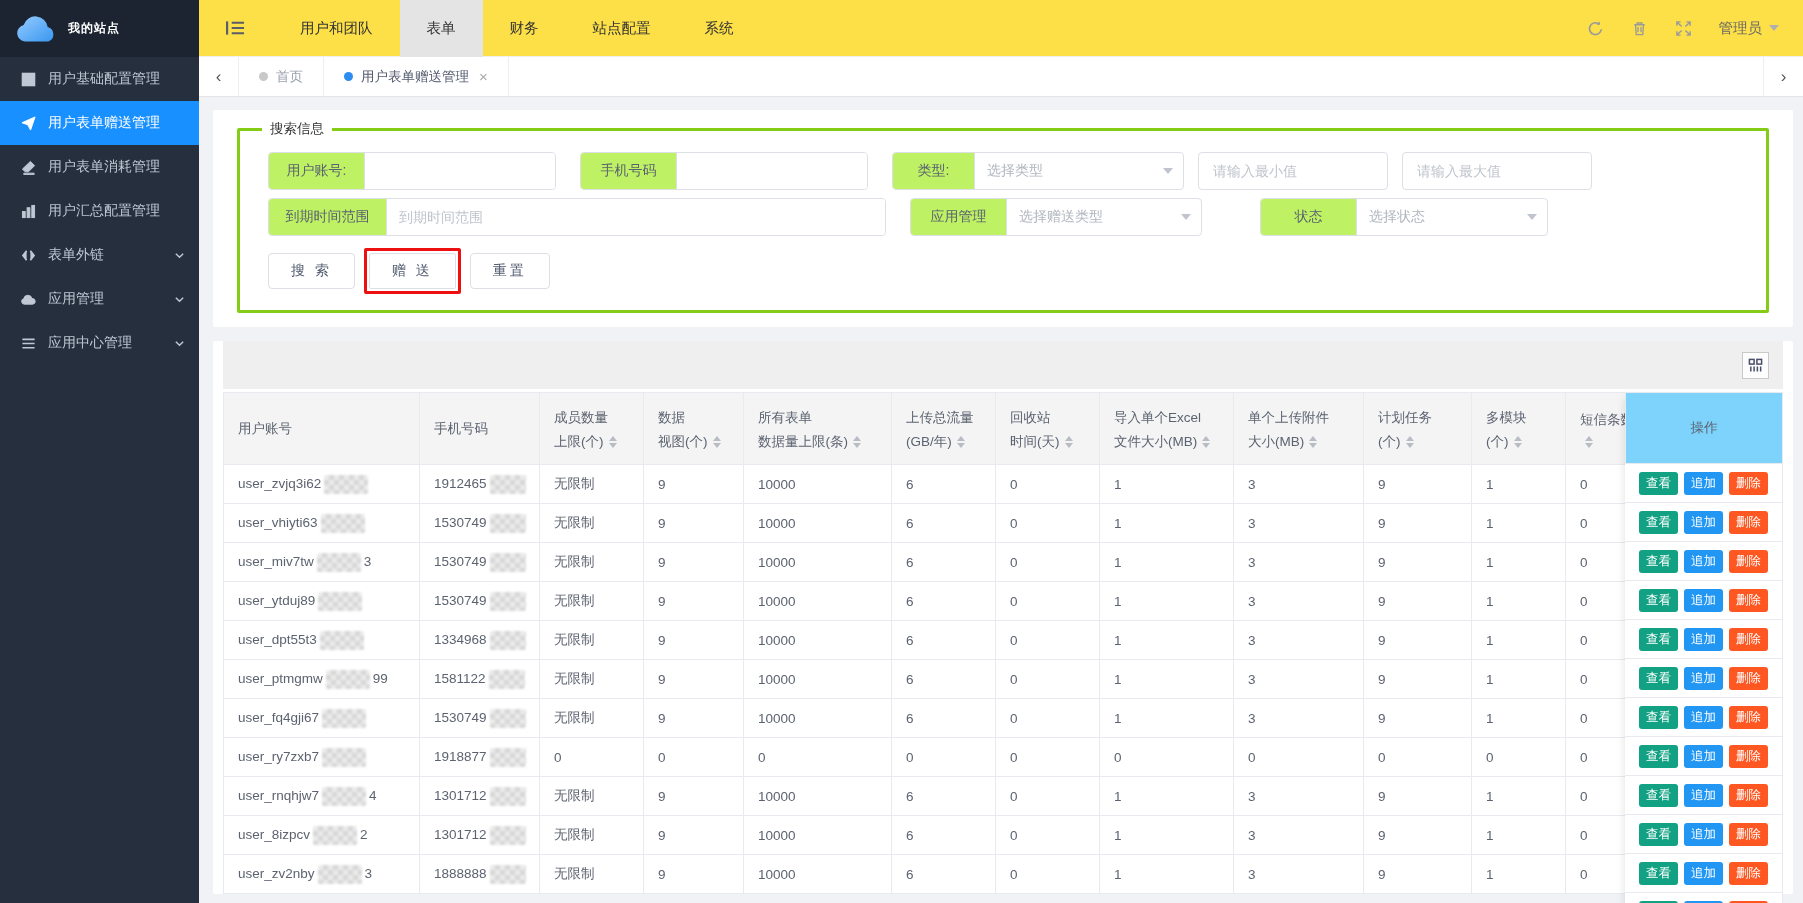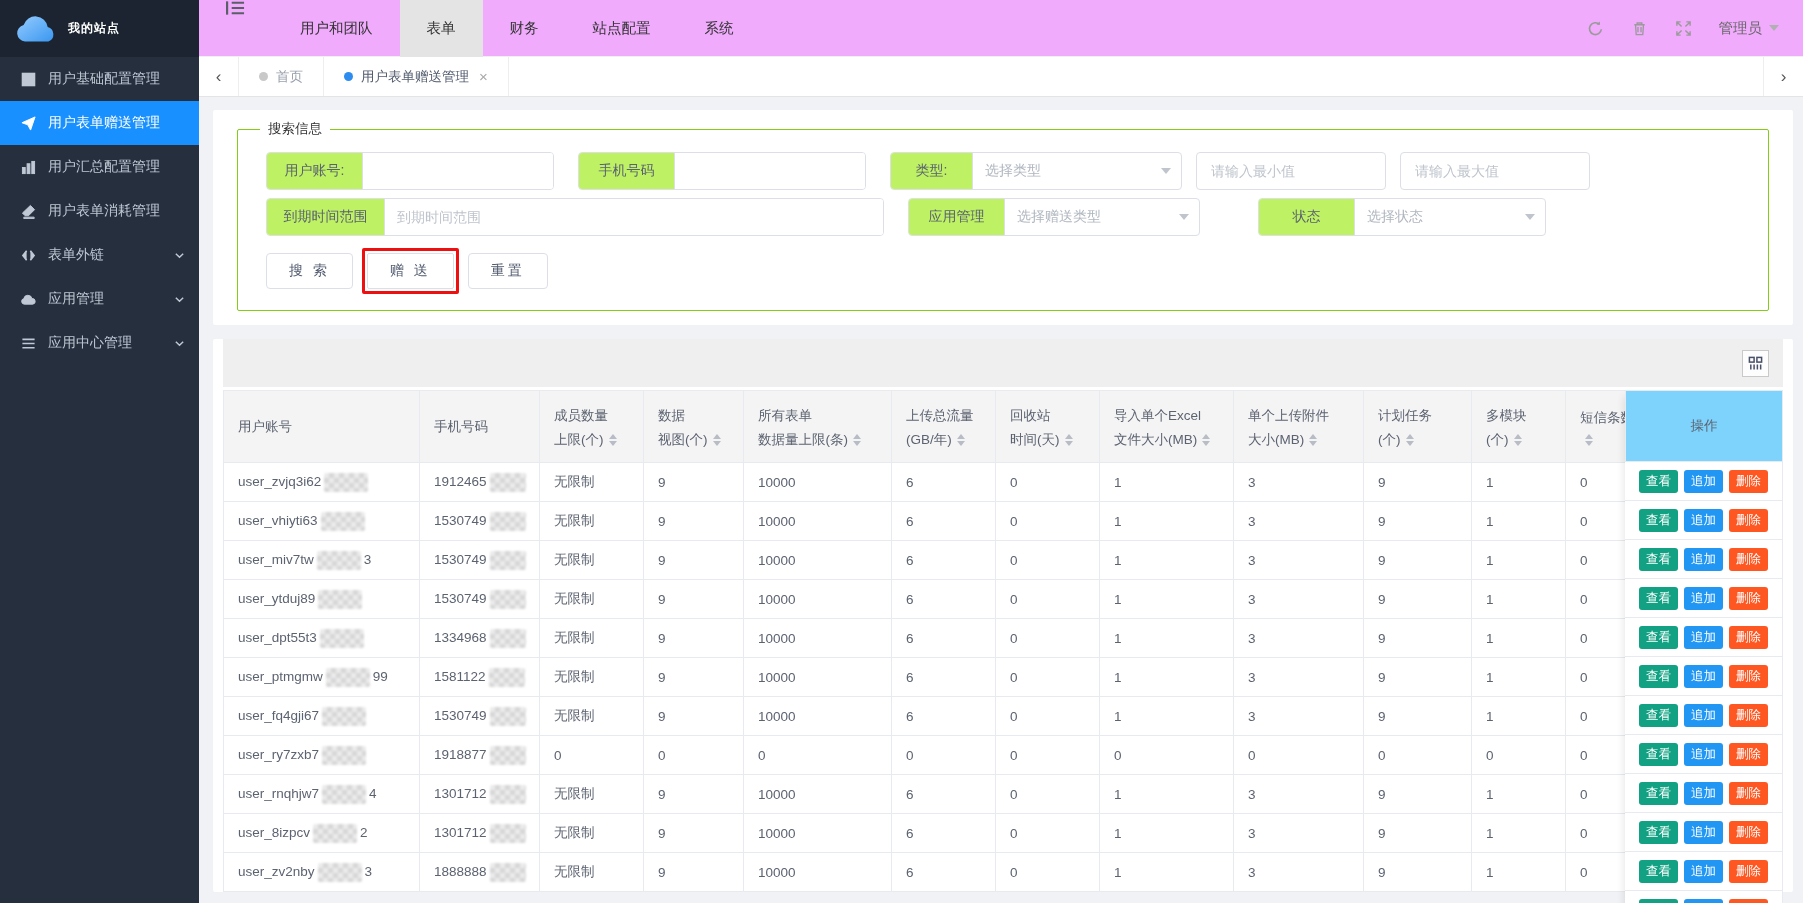--- a/index.html
+++ b/index.html
@@ -17,21 +17,21 @@
   .mi-icon { width:17px; height:17px; margin-right:11px; display:inline-flex; align-items:center; justify-content:center; }
   .mi-icon svg { width:15px; height:15px; fill:currentColor; stroke:currentColor; }
   .mi-label { flex:1; white-space:nowrap; }
   .mi-chevron { margin-left:auto; display:inline-flex; }
   .mi-chevron svg { width:11px; height:11px; fill:none; stroke:currentColor; stroke-width:1.6; }
 
   
   .main { flex:1; display:flex; flex-direction:column; min-width:0; }
 
   
-  .topbar { height:57px; background:#f0abfc; display:flex; border-bottom:1px solid #f0f0f0; }
+  .topbar { height:57px; background:#fde047; display:flex; align-items:center; border-bottom:1px solid #f0f0f0; }
   .collapse-btn { margin:0 28px 0 27px; display:inline-flex; cursor:pointer; }
   .collapse-btn svg { width:19px; height:16px; stroke:#5a5e66; }
   .topnav { display:flex; height:57px; }
   .nav-item { height:57px; display:flex; align-items:center; padding:0 27px; font-size:14.5px; color:#333; cursor:pointer; }
   .nav-item.active { background:#e4e4e4; }
   .topbar-right { margin-left:auto; display:flex; align-items:center; gap:27px; padding-right:24px; }
   .tb-icon { display:inline-flex; cursor:pointer; }
   .tb-icon svg { width:17px; height:17px; stroke:#9a9a9a; fill:none; stroke-width:1.5; }
   .admin { display:flex; align-items:center; gap:7px; font-size:14.5px; color:#666; cursor:pointer; }
   .caret-down { width:0; height:0; border-left:5px solid transparent; border-right:5px solid transparent; border-top:6px solid #b0b0b0; }
@@ -45,21 +45,21 @@
   .tab.active { color:#515a6e; }
   .dot { width:9px; height:9px; border-radius:50%; background:#c9c9c9; }
   .dot.blue { background:#2d8cf0; }
   .tab-close { color:#a9a9a9; font-size:15px; margin-left:2px; }
 
   
   .content { flex:1; padding:13px 10px 0 14px; overflow:hidden; }
 
   
   .search-card { background:#fff; padding:10px 24px 14px; border-radius:2px; }
-  fieldset { border:1px solid #84cc16; border-radius:2px; padding:14px 28px 16px; }
+  fieldset { border:3px solid #84cc16; border-radius:2px; padding:14px 28px 16px; }
   legend { font-size:13.5px; color:#333; padding:0 8px; margin-left:-6px; }
   .f-row { display:flex; align-items:center; margin-bottom:8px; }
   .igroup { display:flex; height:38px; border:1px solid #dcdfe6; border-radius:4px; background:#fff; overflow:hidden; }
   .ilabel { background:#bef264; border-right:1px solid #dcdfe6; display:flex; align-items:center; justify-content:center; font-size:14px; color:#5a6270; flex:none; }
   .itext { border:none; outline:none; font-size:14px; color:#606266; padding:0 12px; font-family:inherit; }
   .itext::placeholder { color:#bfc4cc; }
   .iselect { display:flex; align-items:center; font-size:14px; color:#b0b6bf; padding:0 12px; position:relative; cursor:pointer; flex:none; }
   .iselect .caret-down { position:absolute; right:10px; border-top-color:#c0c4cc; }
   .solo { height:38px; border:1px solid #dcdfe6; border-radius:4px; font-size:14px; padding:0 14px; color:#606266; outline:none; font-family:inherit; }
   .solo::placeholder { color:#bfc4cc; }
@@ -134,34 +134,34 @@
             <svg viewBox="0 0 16 16" stroke="none">
               <path d="M1 7.2 15 1 10.2 15 7.2 9.4 1 7.2z"></path>
               <path d="M7.2 9.4 15 1 8.9 8" fill="#fff" opacity=".35"></path>
             </svg>
           </span>
           <span class="mi-label">用户表单赠送管理</span>
         </div>
         <div class="menu-item">
           <span class="mi-icon">
             <svg viewBox="0 0 16 16" stroke="none">
+              <path d="M10 1.5 14.5 6 8 12.5H4.3L1.5 9.7 10 1.5zM3 14h11v1.6H3z"></path>
+            </svg>
+          </span>
+          <span class="mi-label">用户表单消耗管理</span>
+        </div>
+        <div class="menu-item">
+          <span class="mi-icon">
+            <svg viewBox="0 0 16 16" stroke="none">
               <rect x="1.5" y="8" width="3" height="6.5"></rect>
               <rect x="6.5" y="4" width="3" height="10.5"></rect>
               <rect x="11.5" y="1.5" width="3" height="13"></rect>
             </svg>
           </span>
           <span class="mi-label">用户汇总配置管理</span>
-        </div>
-        <div class="menu-item">
-          <span class="mi-icon">
-            <svg viewBox="0 0 16 16" stroke="none">
-              <path d="M10 1.5 14.5 6 8 12.5H4.3L1.5 9.7 10 1.5zM3 14h11v1.6H3z"></path>
-            </svg>
-          </span>
-          <span class="mi-label">用户表单消耗管理</span>
         </div>
         <div class="menu-item">
           <span class="mi-icon">
             <svg viewBox="0 0 16 16" fill="none" stroke-width="1.7">
               <path d="M6 3 2 8l4 5M10 3l4 5-4 5"></path>
             </svg>
           </span>
           <span class="mi-label">表单外链</span>
           <span class="mi-chevron">
             <svg viewBox="0 0 12 12">

